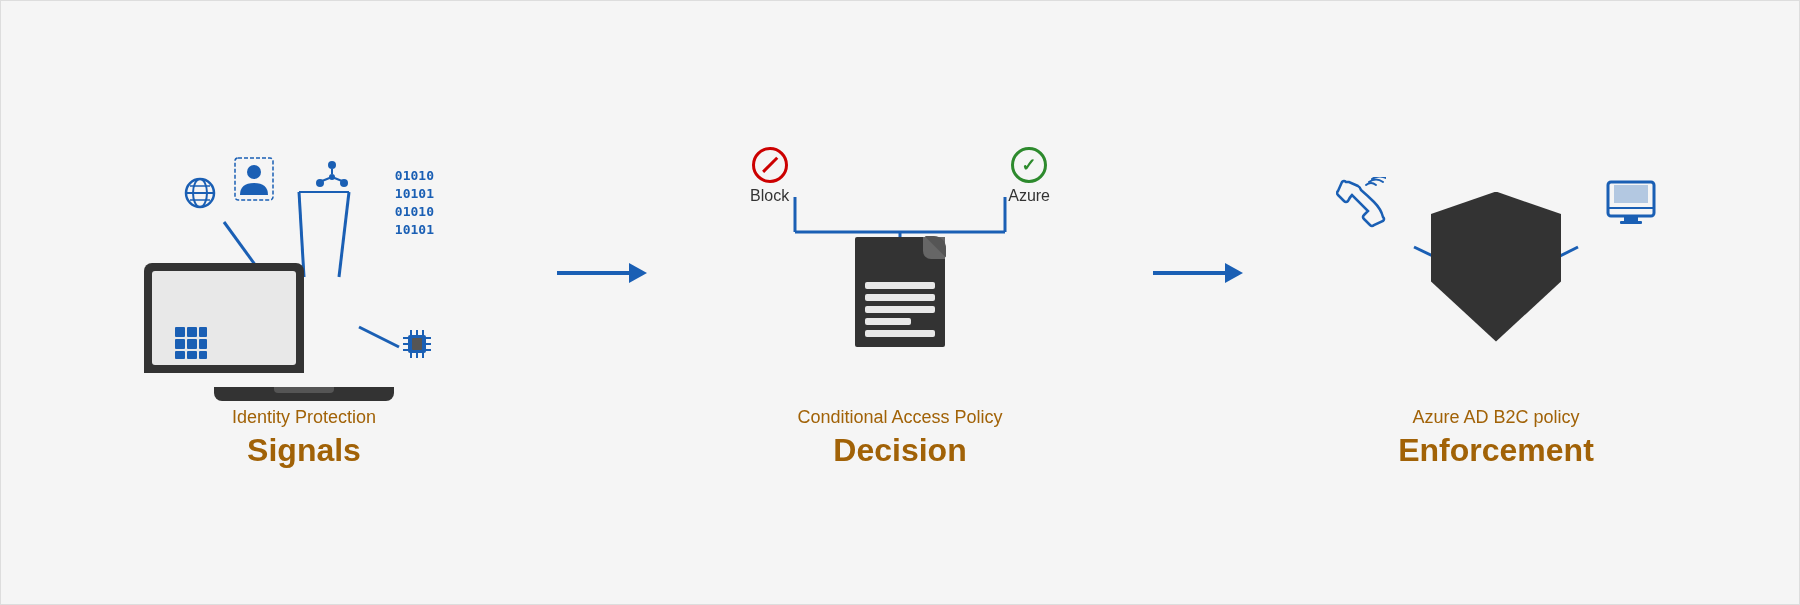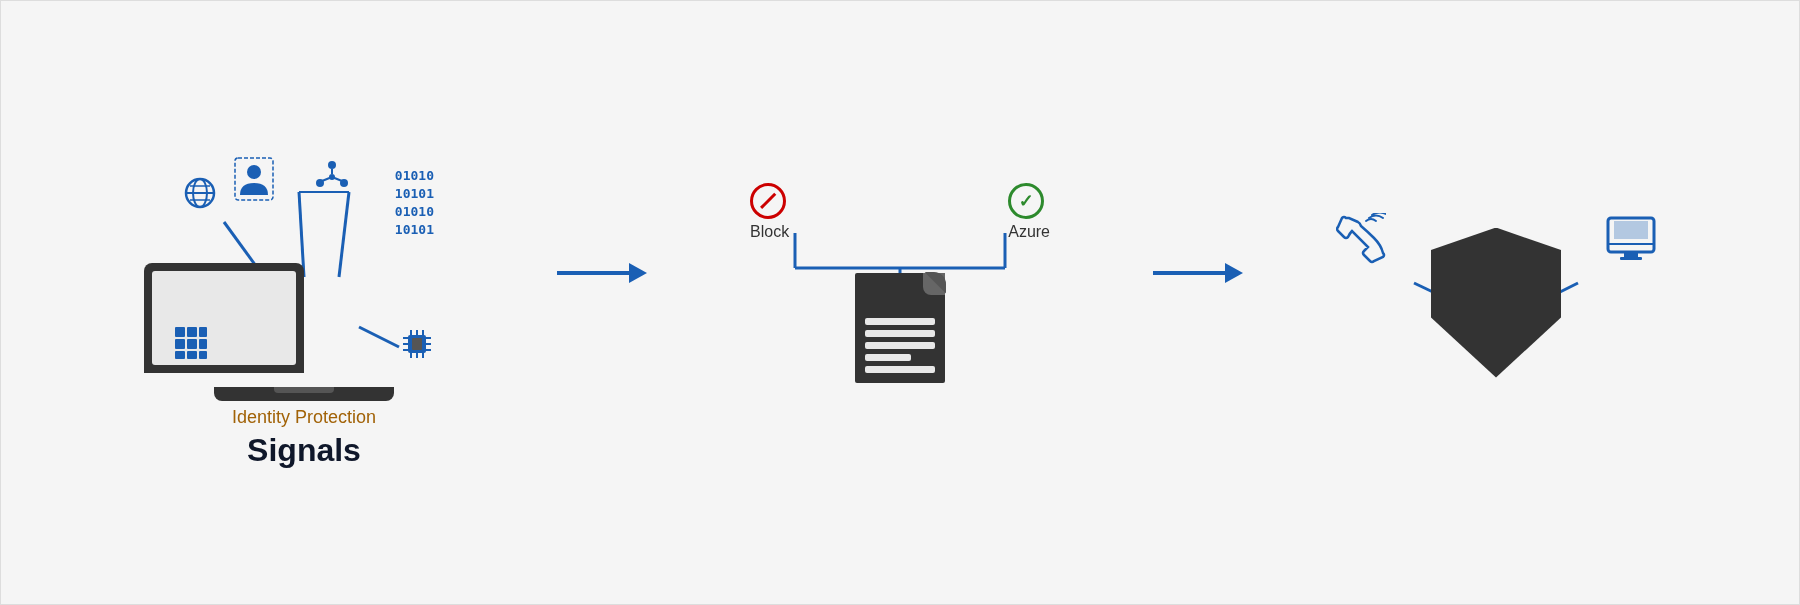--- a/index.html
+++ b/index.html
@@ -45,21 +45,21 @@
       margin-top: 10px;
     }
     .sub-label {
       font-size: 18px;
       color: #a16207;
       font-weight: 400;
       margin-bottom: 4px;
     }
     .main-label {
       font-size: 32px;
-      color: #0f172a;
+      color: #a16207;
       font-weight: 700;
     }
     .arrow-section {
       display: flex;
       align-items: center;
       justify-content: center;
       width: 100px;
       flex-shrink: 0;
       margin-bottom: 60px;
     }
@@ -228,20 +228,21 @@
       left: 0;
       right: 0;
       display: flex;
       justify-content: space-between;
       align-items: flex-start;
       padding: 0 10px;
     }
     .block-item, .grant-item {
       display: flex;
       flex-direction: column;
+      align-items: center;
       gap: 4px;
     }
     .block-icon {
       width: 36px;
       height: 36px;
       border-radius: 50%;
       border: 3px solid #cc0000;
       position: relative;
     }
     .block-icon::after {
@@ -471,20 +472,24 @@
           <div class="doc-lines">
             <div class="doc-line"></div>
             <div class="doc-line"></div>
             <div class="doc-line"></div>
             <div class="doc-line short"></div>
             <div class="doc-line"></div>
           </div>
         </div>
       </div>
     </div>
+    <div class="label-area">
+      <span class="sub-label">Conditional Access Policy</span>
+      <span class="main-label">Decision</span>
+    </div>
   </div>
 
   <div class="arrow-section">
     <svg width="90" height="30" viewBox="0 0 90 30">
       <line x1="0" y1="15" x2="72" y2="15" stroke="#1a5fb4" stroke-width="4"></line>
       <polygon points="72,5 90,15 72,25" fill="#1a5fb4"></polygon>
     </svg>
   </div>
 
   <div class="section">
@@ -515,15 +520,19 @@
           <svg width="50" height="50" viewBox="0 0 50 50" fill="#1a5fb4">
             <rect x="2" y="5" width="46" height="34" rx="3" fill="none" stroke="#1a5fb4" stroke-width="3"></rect>
             <line x1="2" y1="31" x2="48" y2="31" stroke="#1a5fb4" stroke-width="2"></line>
             <rect x="8" y="8" width="34" height="18" fill="#1a5fb4" opacity="0.3"></rect>
             <rect x="18" y="39" width="14" height="5" fill="#1a5fb4"></rect>
             <rect x="14" y="44" width="22" height="3" rx="1" fill="#1a5fb4"></rect>
           </svg>
         </div>
       </div>
     </div>
+    <div class="label-area">
+      <span class="sub-label">Azure AD B2C policy</span>
+      <span class="main-label">Enforcement</span>
+    </div>
   </div>
 
 </div>
 
 </body></html>

